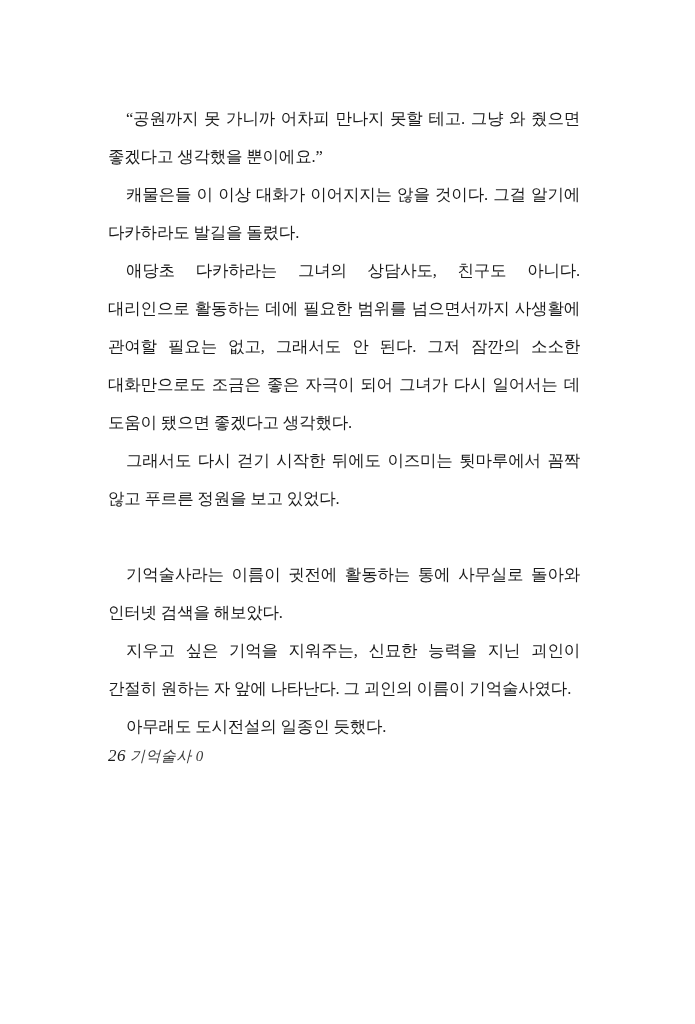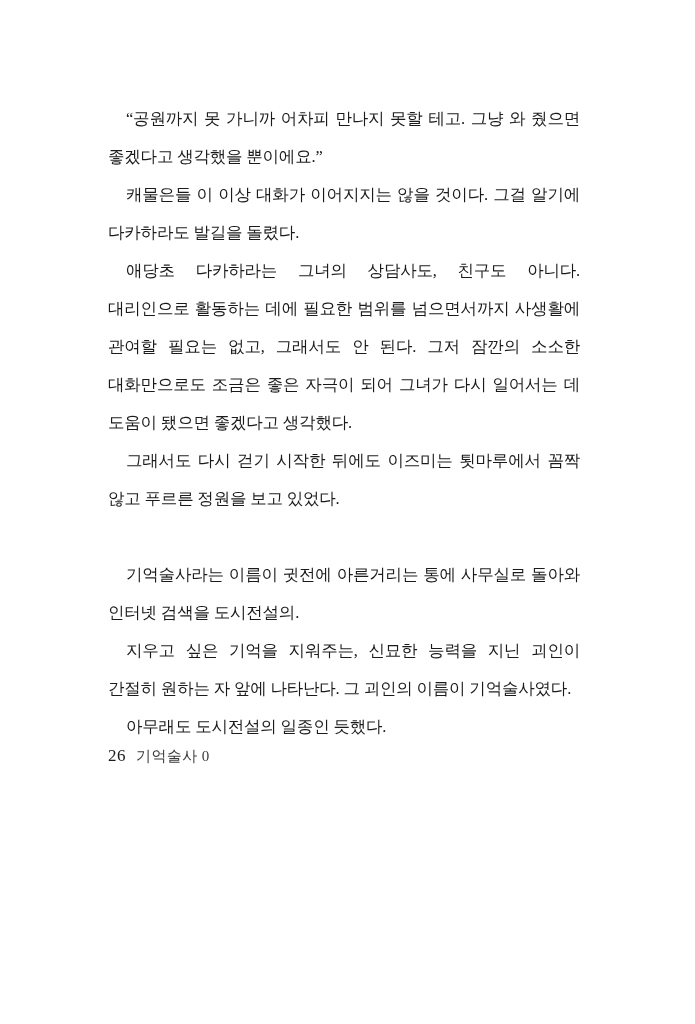--- a/index.html
+++ b/index.html
@@ -38,21 +38,22 @@
   }
   .gap {
     height: 38px;
   }
   .footer {
     position: absolute;
     left: 108px;
     bottom: 62px;
     display: flex;
     align-items: baseline;
-    gap: 10px;
+    gap: 4px;
+    font-style: italic;
   }
   .folio {
     font-size: 17px;
     letter-spacing: 0.5px;
     color: #1a1a1a;
   }
   .running-title {
     font-size: 15px;
     color: #3a3a3a;
     letter-spacing: 0.4px;
@@ -62,21 +63,21 @@
 <body>
 
 <div class="page">
 
   <div class="text-block">
     <p class="para">“공원까지 못 가니까 어차피 만나지 못할 테고. 그냥 와 줬으면 좋겠다고 생각했을 뿐이에요.”</p>
     <p class="para">캐물은들 이 이상 대화가 이어지지는 않을 것이다. 그걸 알기에 다카하라도 발길을 돌렸다.</p>
     <p class="para">애당초 다카하라는 그녀의 상담사도, 친구도 아니다. 대리인으로 활동하는 데에 필요한 범위를 넘으면서까지 사생활에 관여할 필요는 없고, 그래서도 안 된다. 그저 잠깐의 소소한 대화만으로도 조금은 좋은 자극이 되어 그녀가 다시 일어서는 데 도움이 됐으면 좋겠다고 생각했다.</p>
     <p class="para">그래서도 다시 걷기 시작한 뒤에도 이즈미는 툇마루에서 꼼짝 않고 푸르른 정원을 보고 있었다.</p>
     <div class="gap"></div>
-    <p class="para">기억술사라는 이름이 귓전에 아른거리는 통에 사무실로 돌아와 인터넷 검색을 도시전설의.</p>
+    <p class="para">기억술사라는 이름이 귓전에 활동하는 통에 사무실로 돌아와 인터넷 검색을 해보았다.</p>
     <p class="para">지우고 싶은 기억을 지워주는, 신묘한 능력을 지닌 괴인이 간절히 원하는 자 앞에 나타난다. 그 괴인의 이름이 기억술사였다.</p>
     <p class="para">아무래도 도시전설의 일종인 듯했다.</p>
   </div>
 
   <div class="footer">
     <span class="folio">26</span>
     <span class="running-title">기억술사 0</span>
   </div>
 
 </div>

